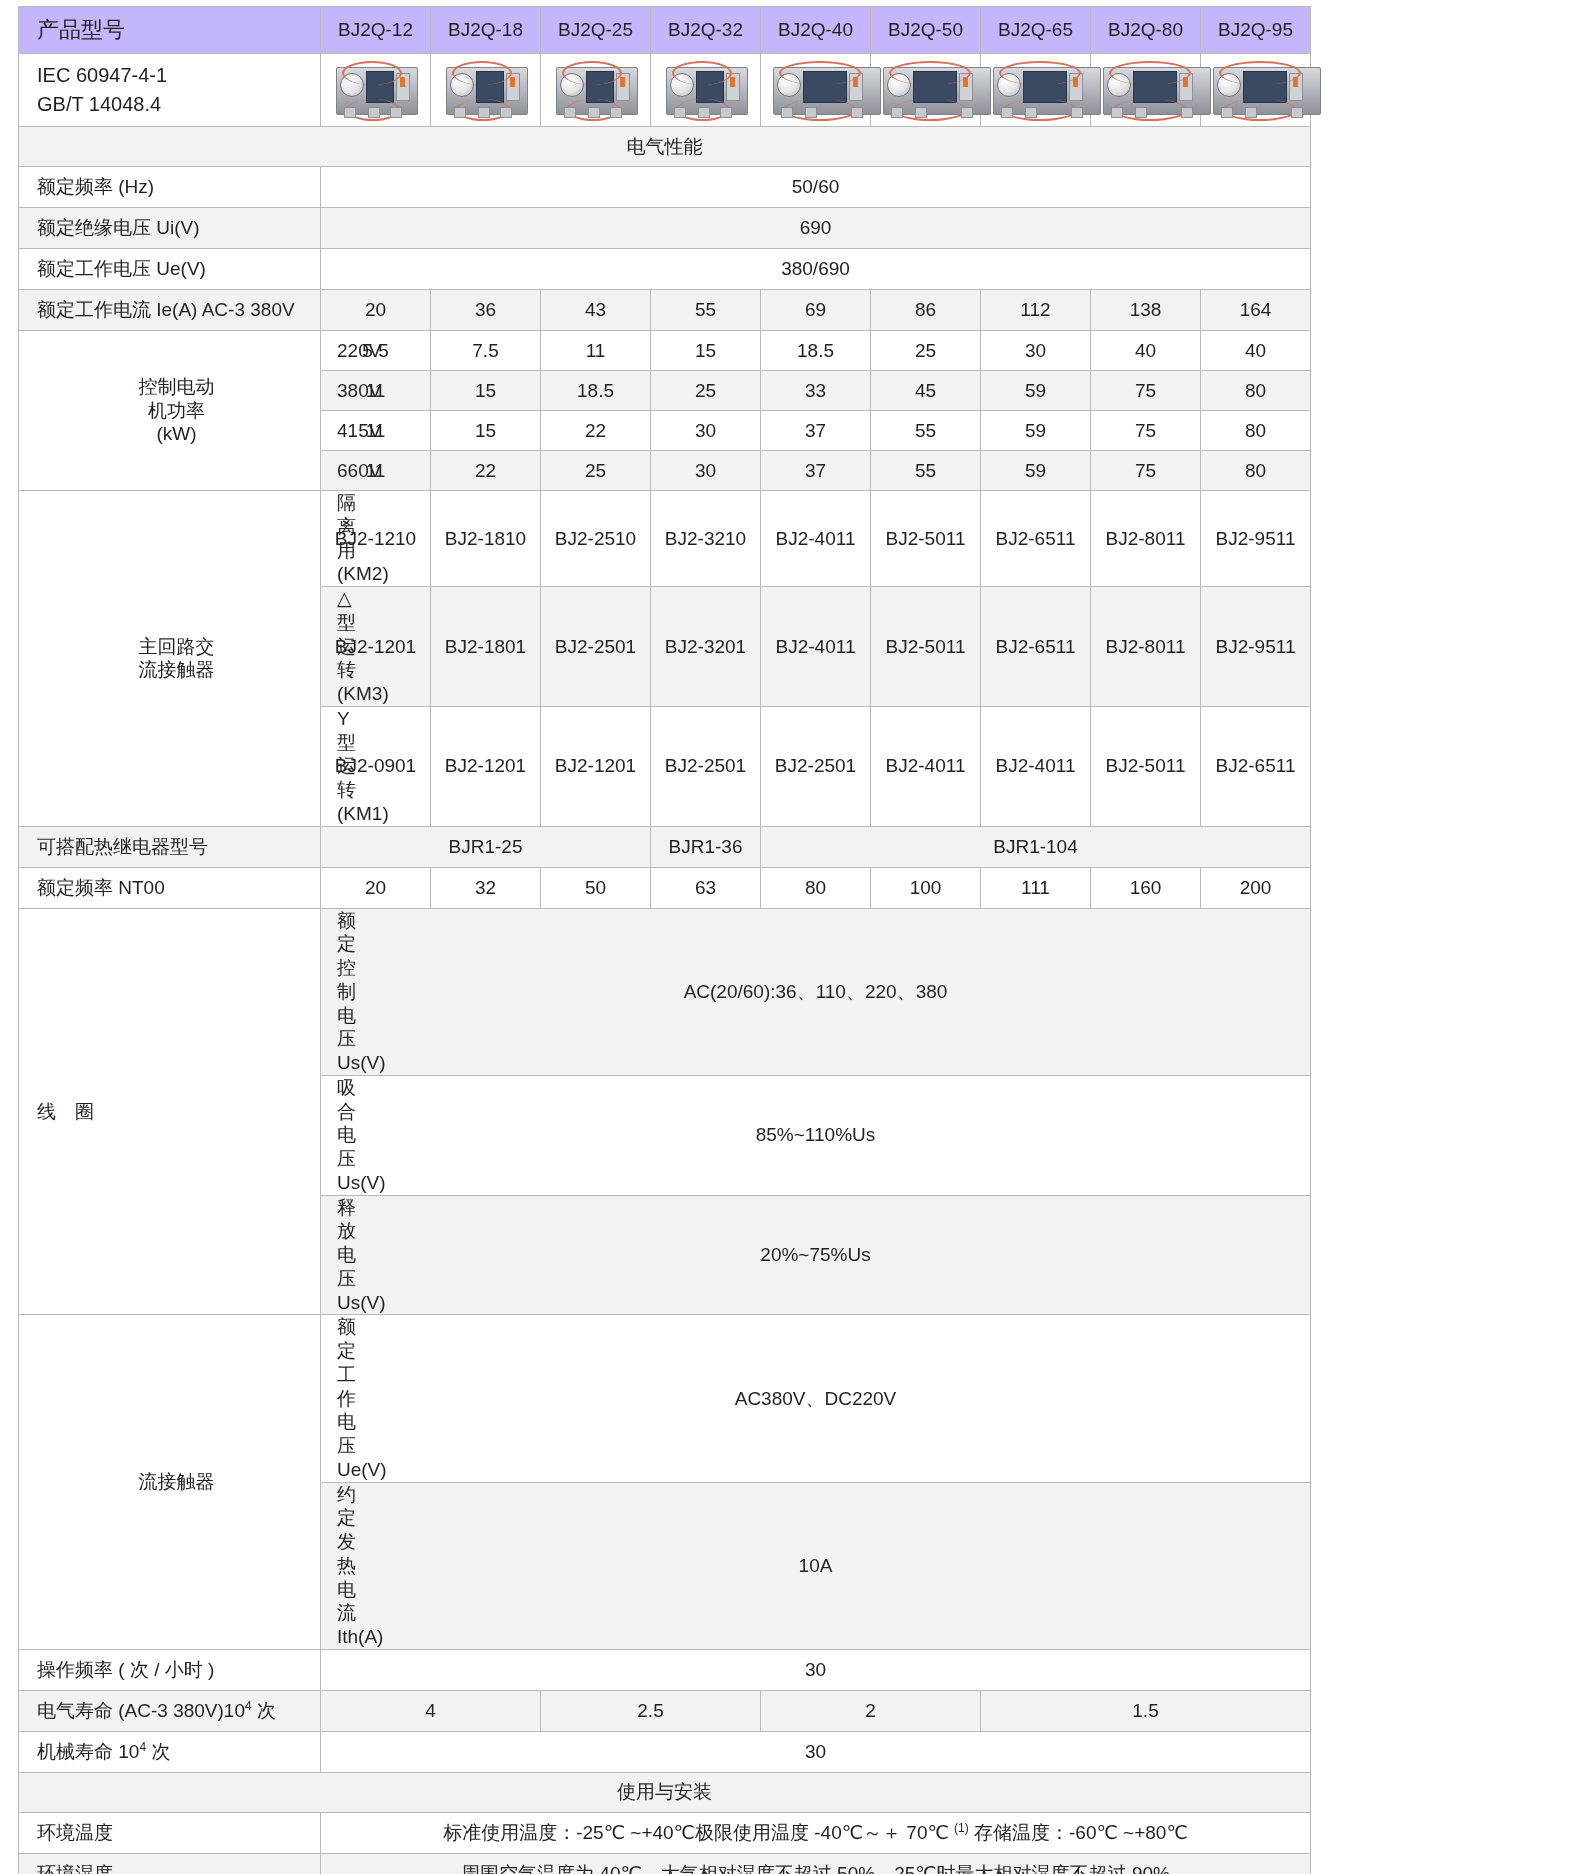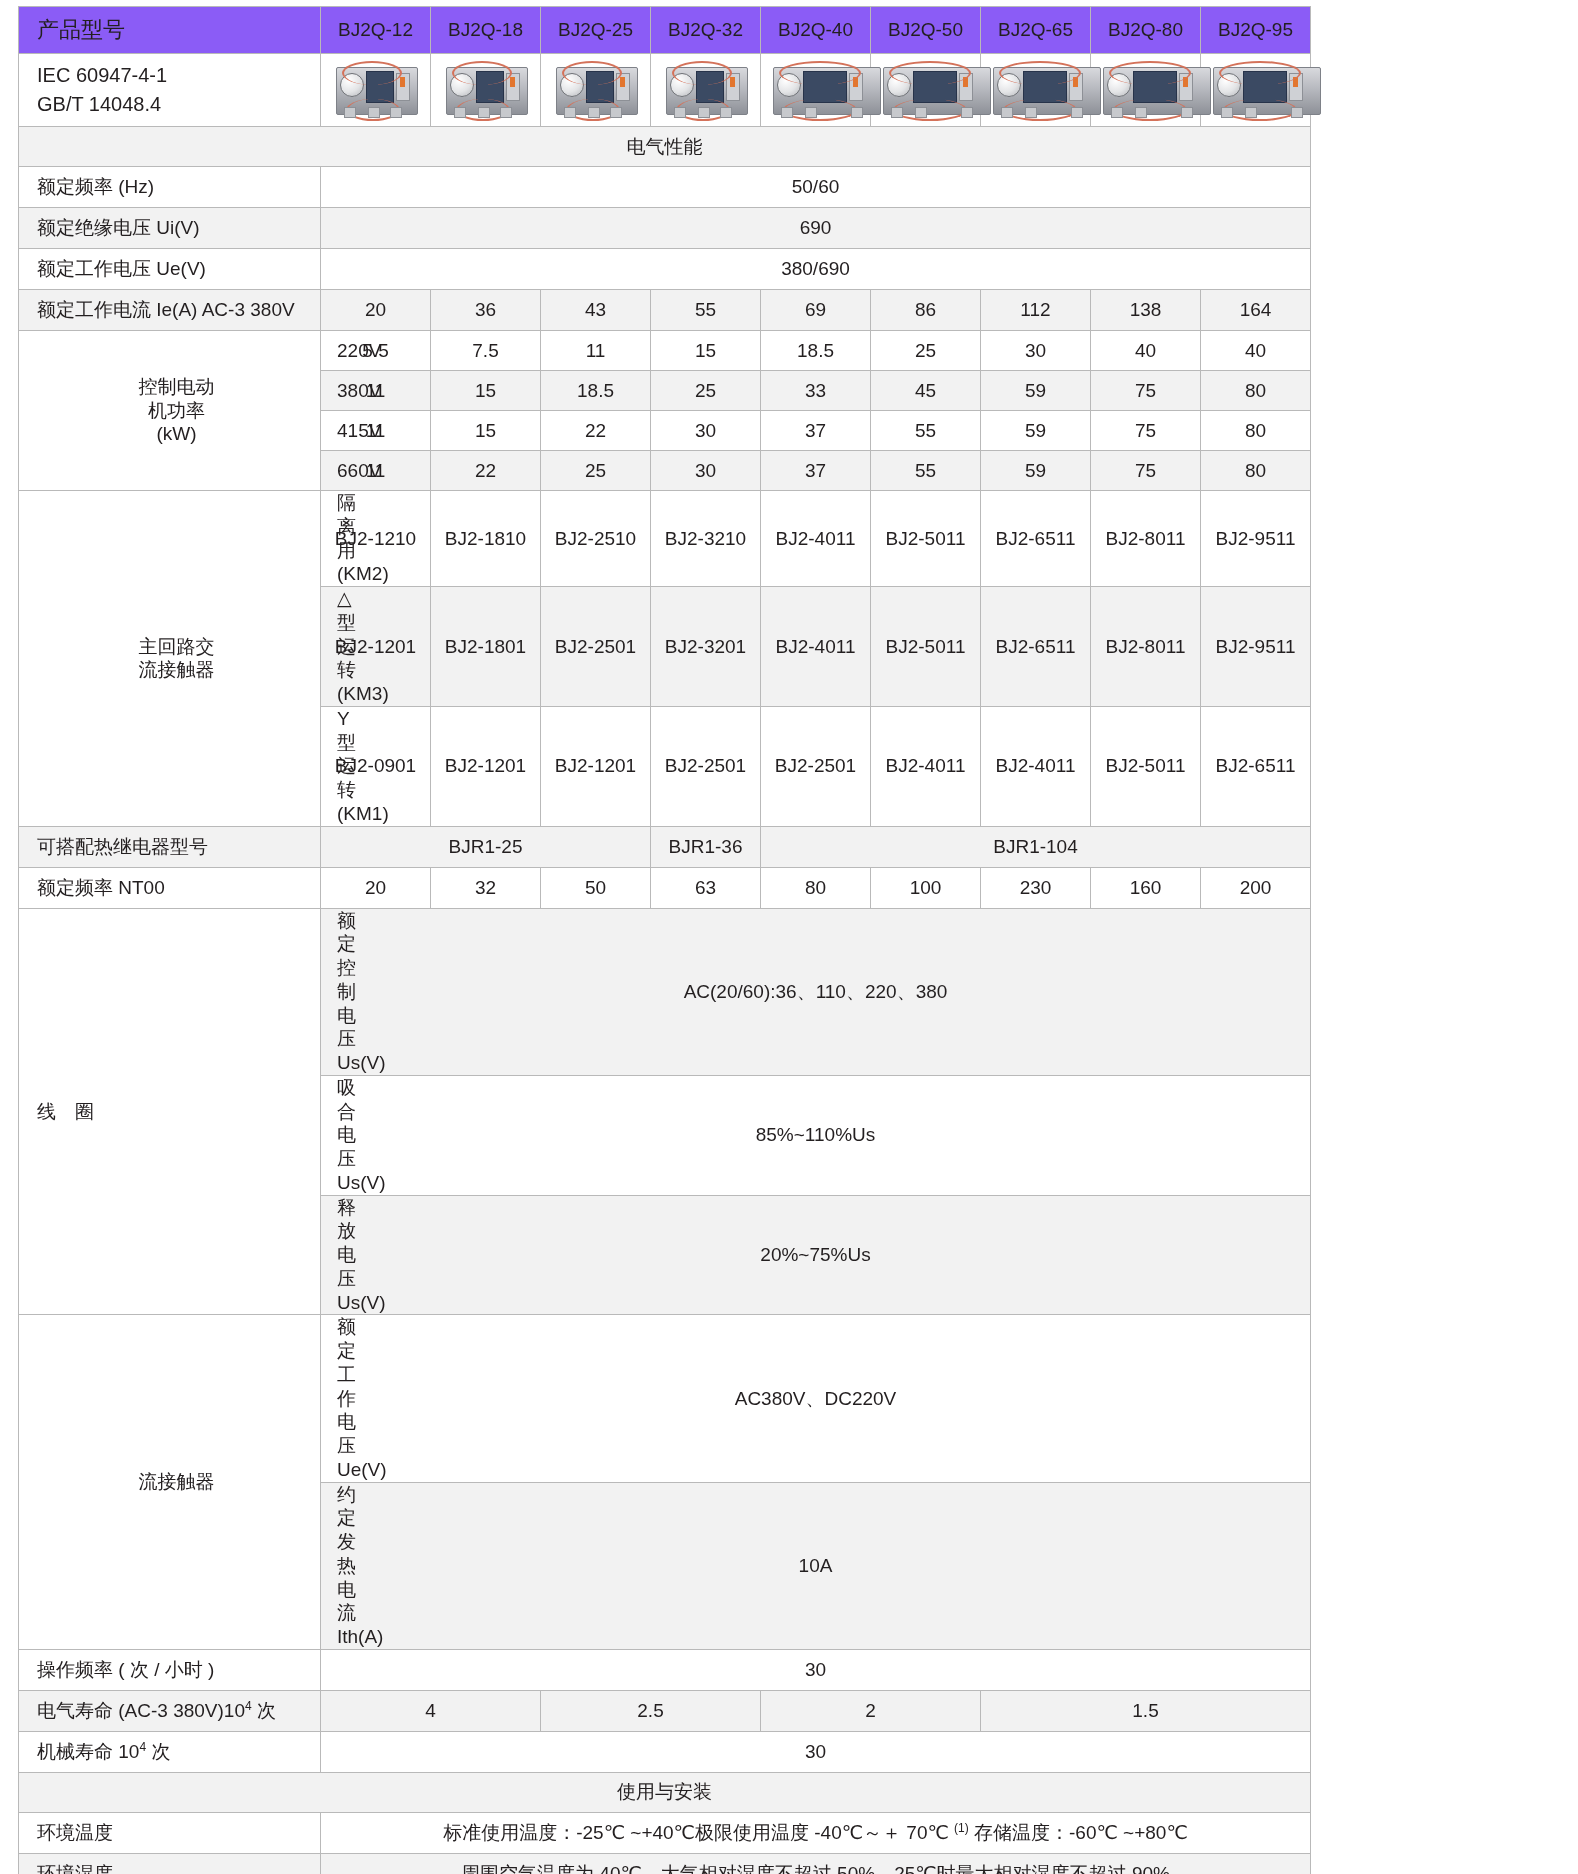--- a/index.html
+++ b/index.html
@@ -33,21 +33,21 @@
     text-align: center;
     vertical-align: middle;
     padding: 0 4px;
     line-height: 1.25;
   }
   
   col.c-label   { width: 302px; }
   col.c-model   { width: 110px; }
 
   .hdr-row td {
-    background: #8b5cf6;
+    background: #c4b5fd;
     color: #ffffff;
     font-size: 21px;
     height: 46px;
     border-color: #ffffff;
     border-top: 1px solid #808080;
     border-bottom: 1px solid #808080;
   }
   .hdr-row td.hdr-title {
     text-align: left;
     padding-left: 18px;
@@ -430,21 +430,21 @@
           <td colspan="5">BJR1-104</td>
         </tr>
         <tr class="plain r40">
           <td colspan="2" class="lbl">额定频率 NT00</td>
           <td>20</td>
           <td>32</td>
           <td>50</td>
           <td>63</td>
           <td>80</td>
           <td>100</td>
-          <td>230</td>
+          <td>111</td>
           <td>160</td>
           <td>200</td>
         </tr>
         <tr class="shade r39">
           <td rowspan="3" class="rowspan-lbl" style="background: rgb(255, 255, 255); text-align: left;">线　圈</td>
           <td class="lbl-sub">额定控制电压 Us(V)</td>
           <td colspan="9">AC(20/60):36、110、220、380</td>
         </tr>
         <tr class="plain r39">
           <td class="lbl-sub">吸合电压 Us(V)</td>

